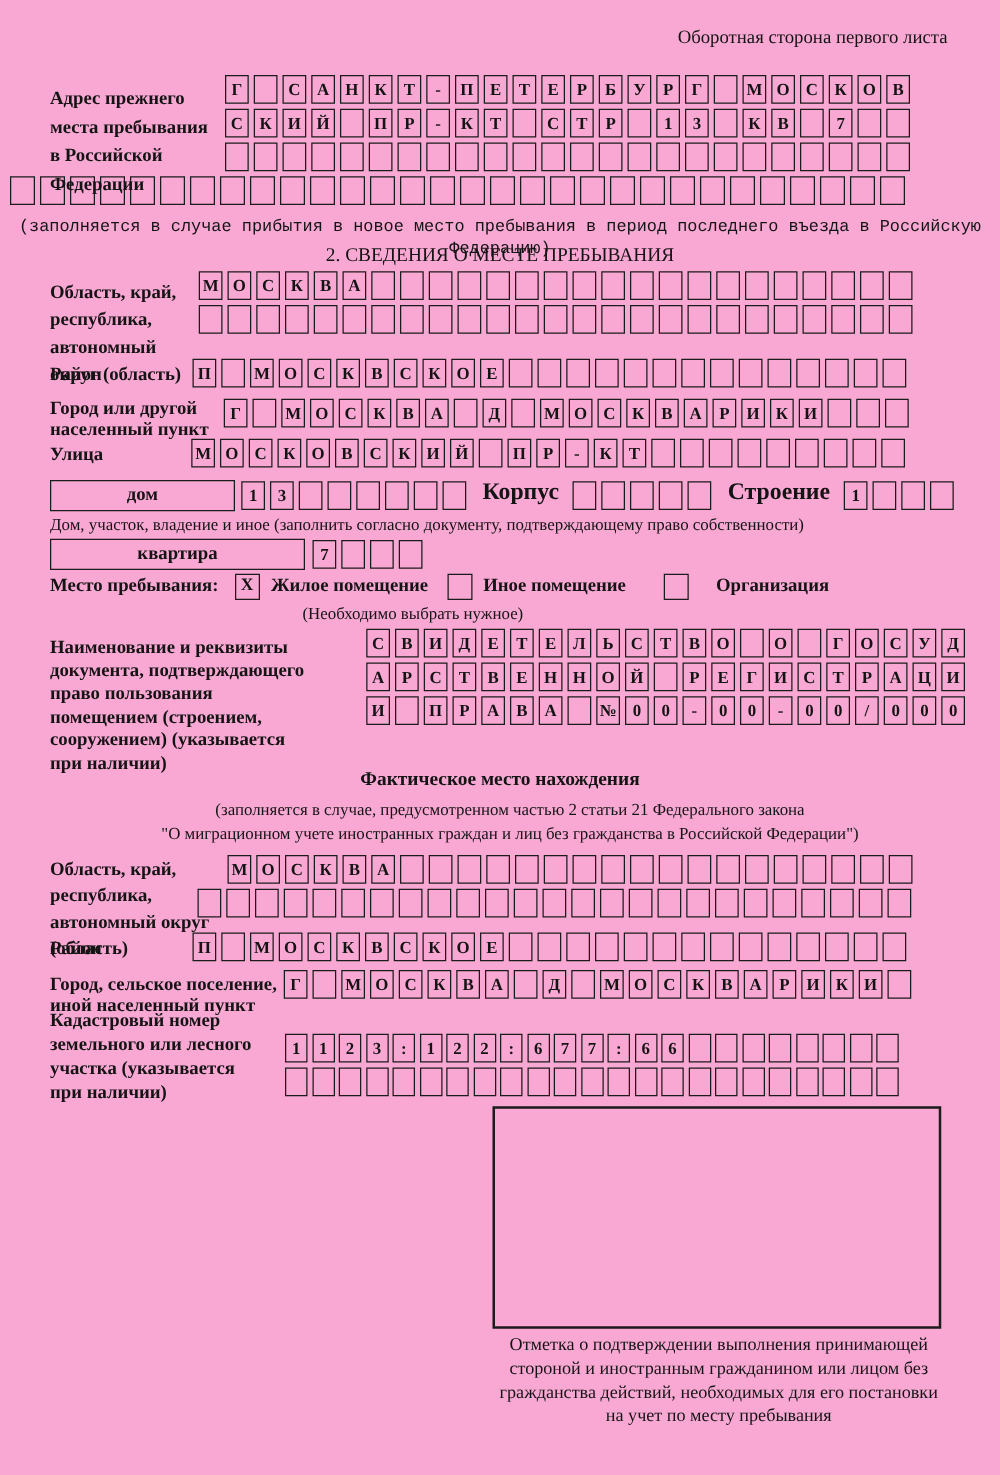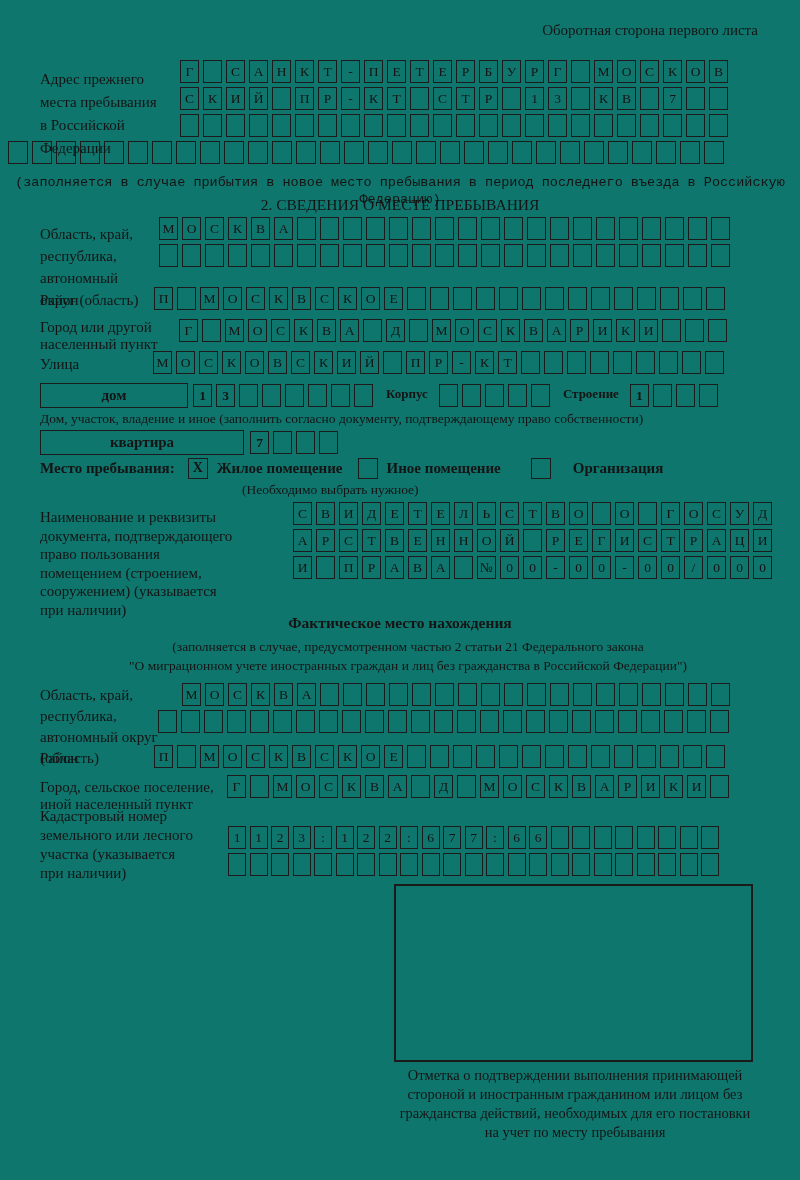--- a/index.html
+++ b/index.html
@@ -1,19 +1,19 @@
 <!DOCTYPE html>
 <html><head>
 <meta charset="utf-8">
 <style>
   html,body{margin:0;padding:0;background:#ffffff;}
   .sheet{
     position:relative;
     width:800px;height:1180px;
-    background:#0f766e;
+    background:#f9a8d4;
     color:#141414;
     font-family:"Liberation Serif","DejaVu Serif",serif;
     box-sizing:border-box;
     padding-top:22px;
     overflow:hidden;
   }
   .pre{white-space:pre-line;}
   .header-note{height:18px;font-size:15px;text-align:right;padding-right:42px;}
 
   
@@ -21,21 +21,21 @@
   .grid .cell{
     flex:none;width:17px;height:21px;
     border:1.5px solid #1b1b1b;margin-right:4px;
     display:flex;align-items:center;justify-content:center;
     font-size:13.5px;line-height:21px;
   }
   .grid.g-full .cell{width:18px;}
   .grid.g-cad .cell{width:16px;margin-right:3.5px;}
   .grid{margin-bottom:4px;}
 
-  .field{position:relative;}
+  .field{position:relative;font-weight:bold;}
   .flabel{position:absolute;left:40px;top:0;font-size:15px;line-height:19px;}
 
   
   .prev-field{margin-top:20px;height:112px;}
   .prev-field .flabel{top:8px;line-height:23px;}
   .prev-field .grid{margin-left:180px;}
   .prev-field .grid.g-full{margin-left:8px;}
 
   .small-note{font-size:13.5px;line-height:17px;}
   .center{text-align:center;}
@@ -61,21 +61,21 @@
 
   .inline-row{display:flex;align-items:center;margin-left:40px;font-weight:bold;}
   .named-box{
     flex:none;height:23px;border:1.5px solid #1b1b1b;
     display:flex;align-items:center;justify-content:center;
     font-size:15px;
   }
   .dom-row{margin-bottom:2px;}
   .dom-row .named-box{width:146px;}
   .dom-row .grid{margin:0 0 0 5px;}
-  .dom-row .mid-label{font-size:13px;margin:0 6px 4px 9px;}
+  .dom-row .mid-label{font-size:19px;margin:0 6px 4px 9px;}
   .note-after{margin-left:40px;margin-bottom:3px;height:17px;}
 
   .kv-row{margin-bottom:2px;}
   .kv-row .named-box{width:202px;}
   .kv-row .grid{margin:0 0 0 6px;}
   .note-after2{margin-left:40px;margin-bottom:5px;height:17px;}
 
   .stay-row{height:22px;margin-bottom:2px;font-size:15px;}
   .checkbox{
     flex:none;width:18px;height:19px;border:1.5px solid #1b1b1b;

